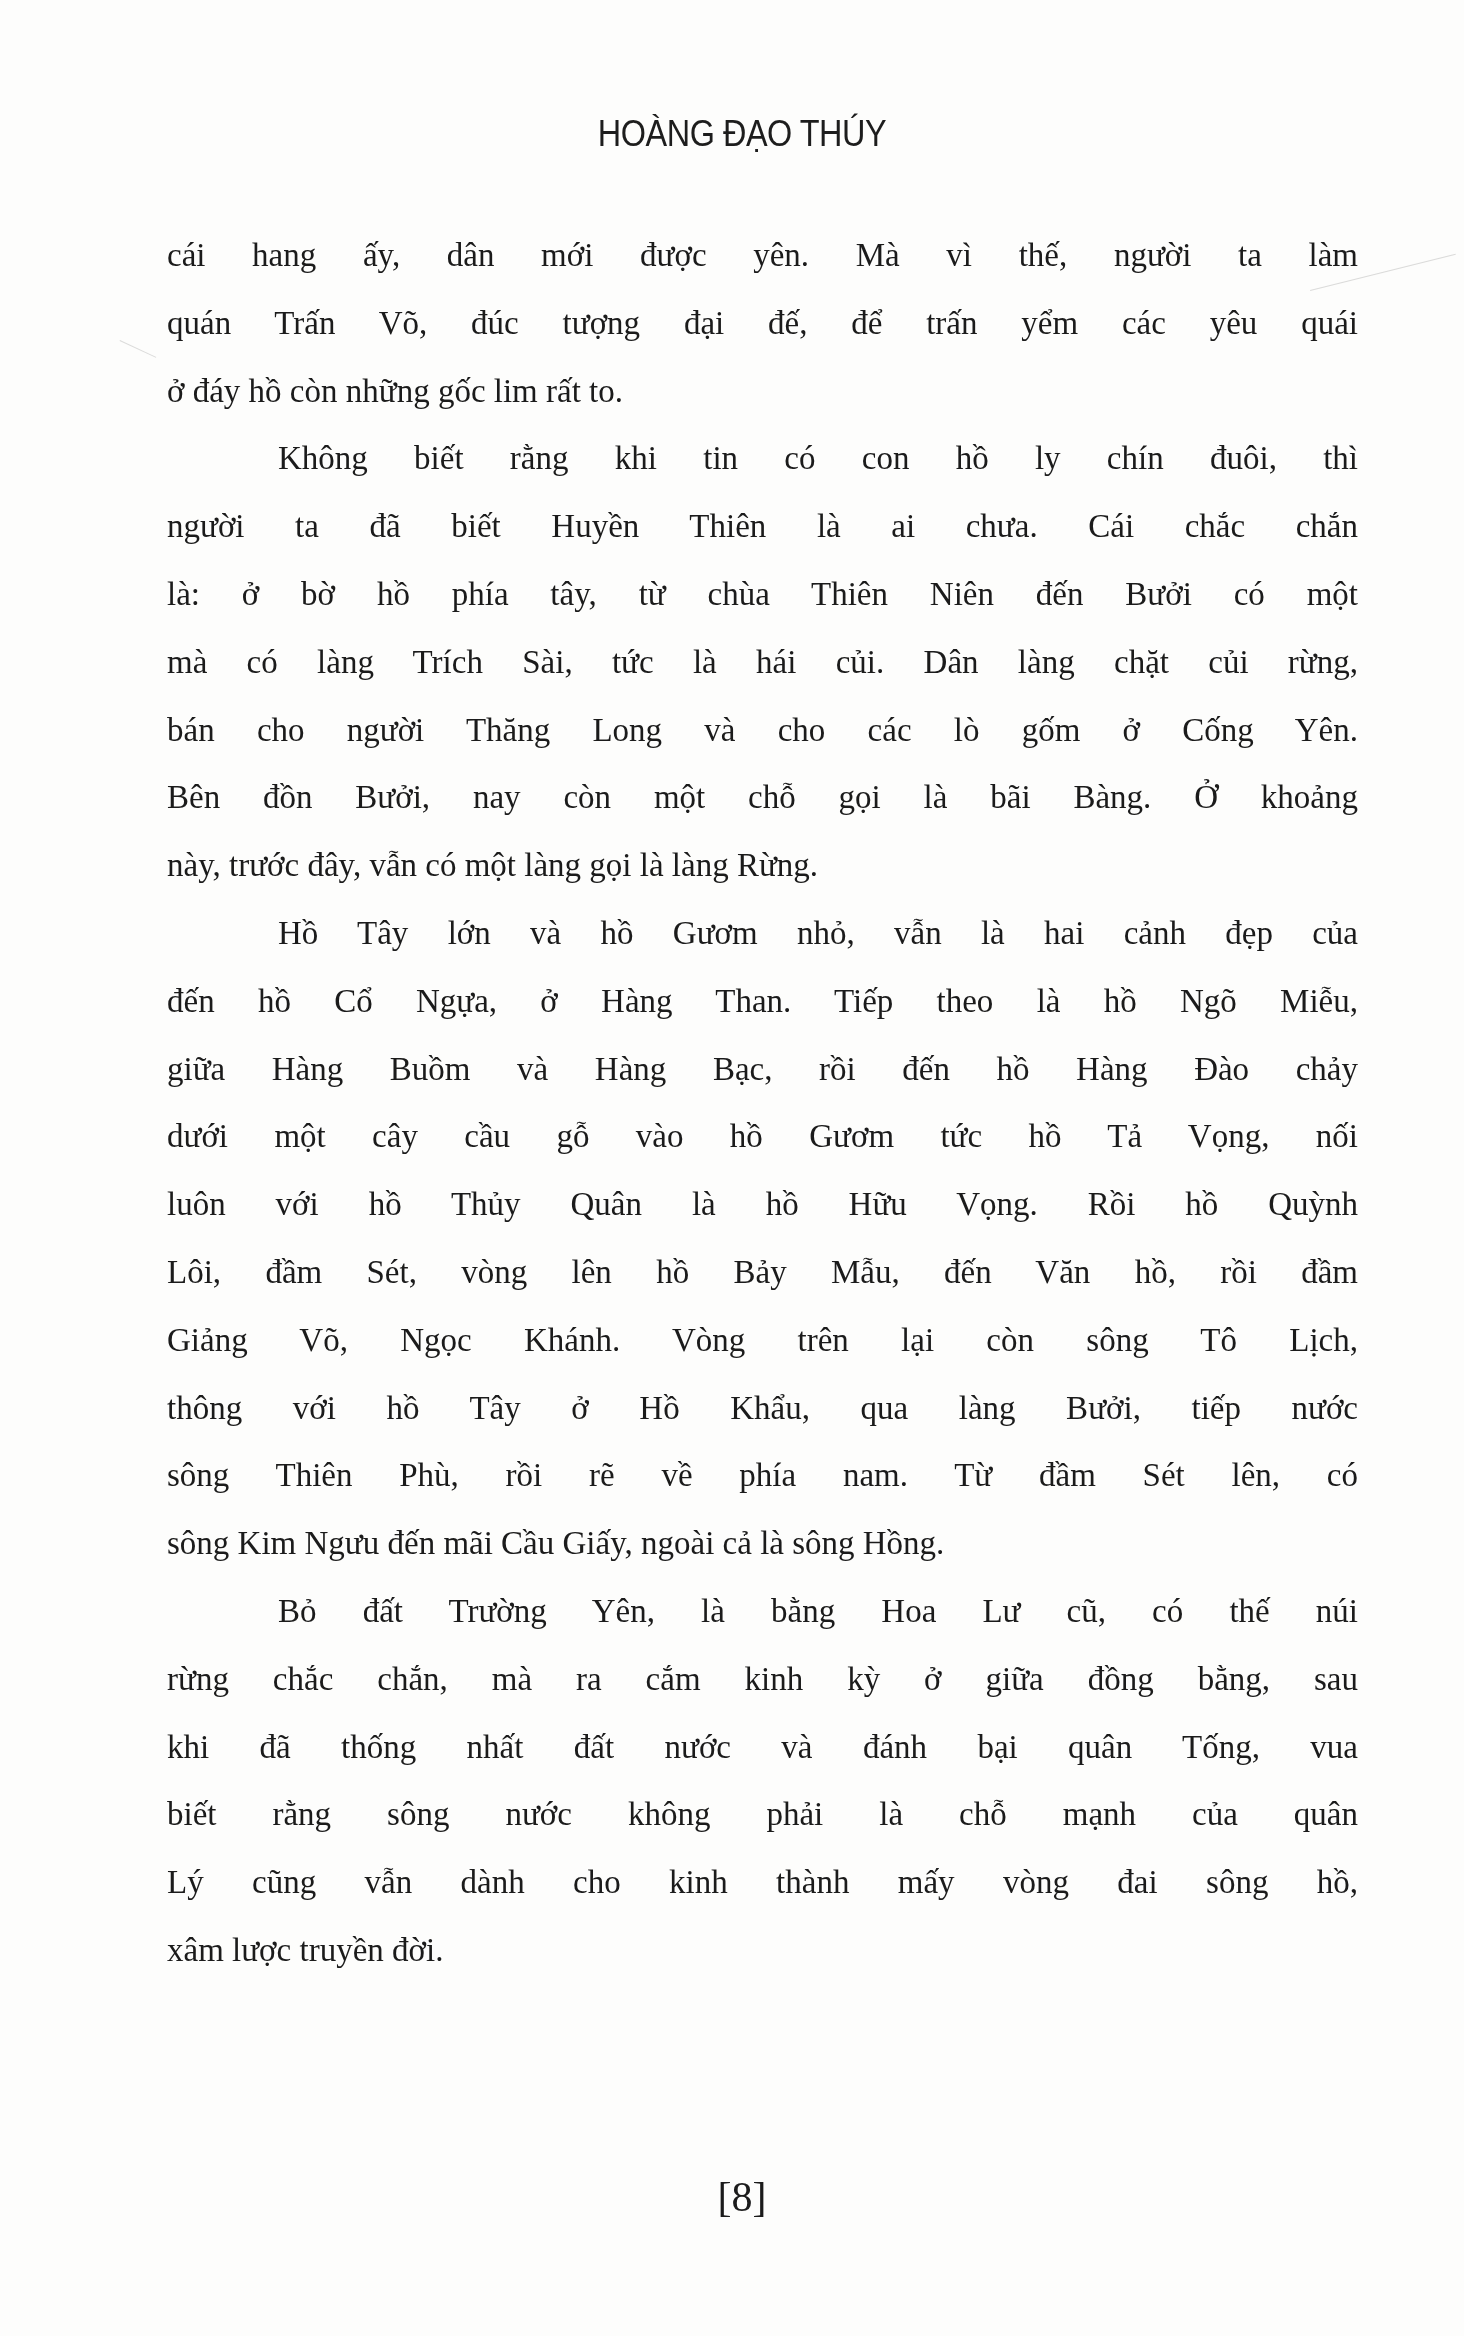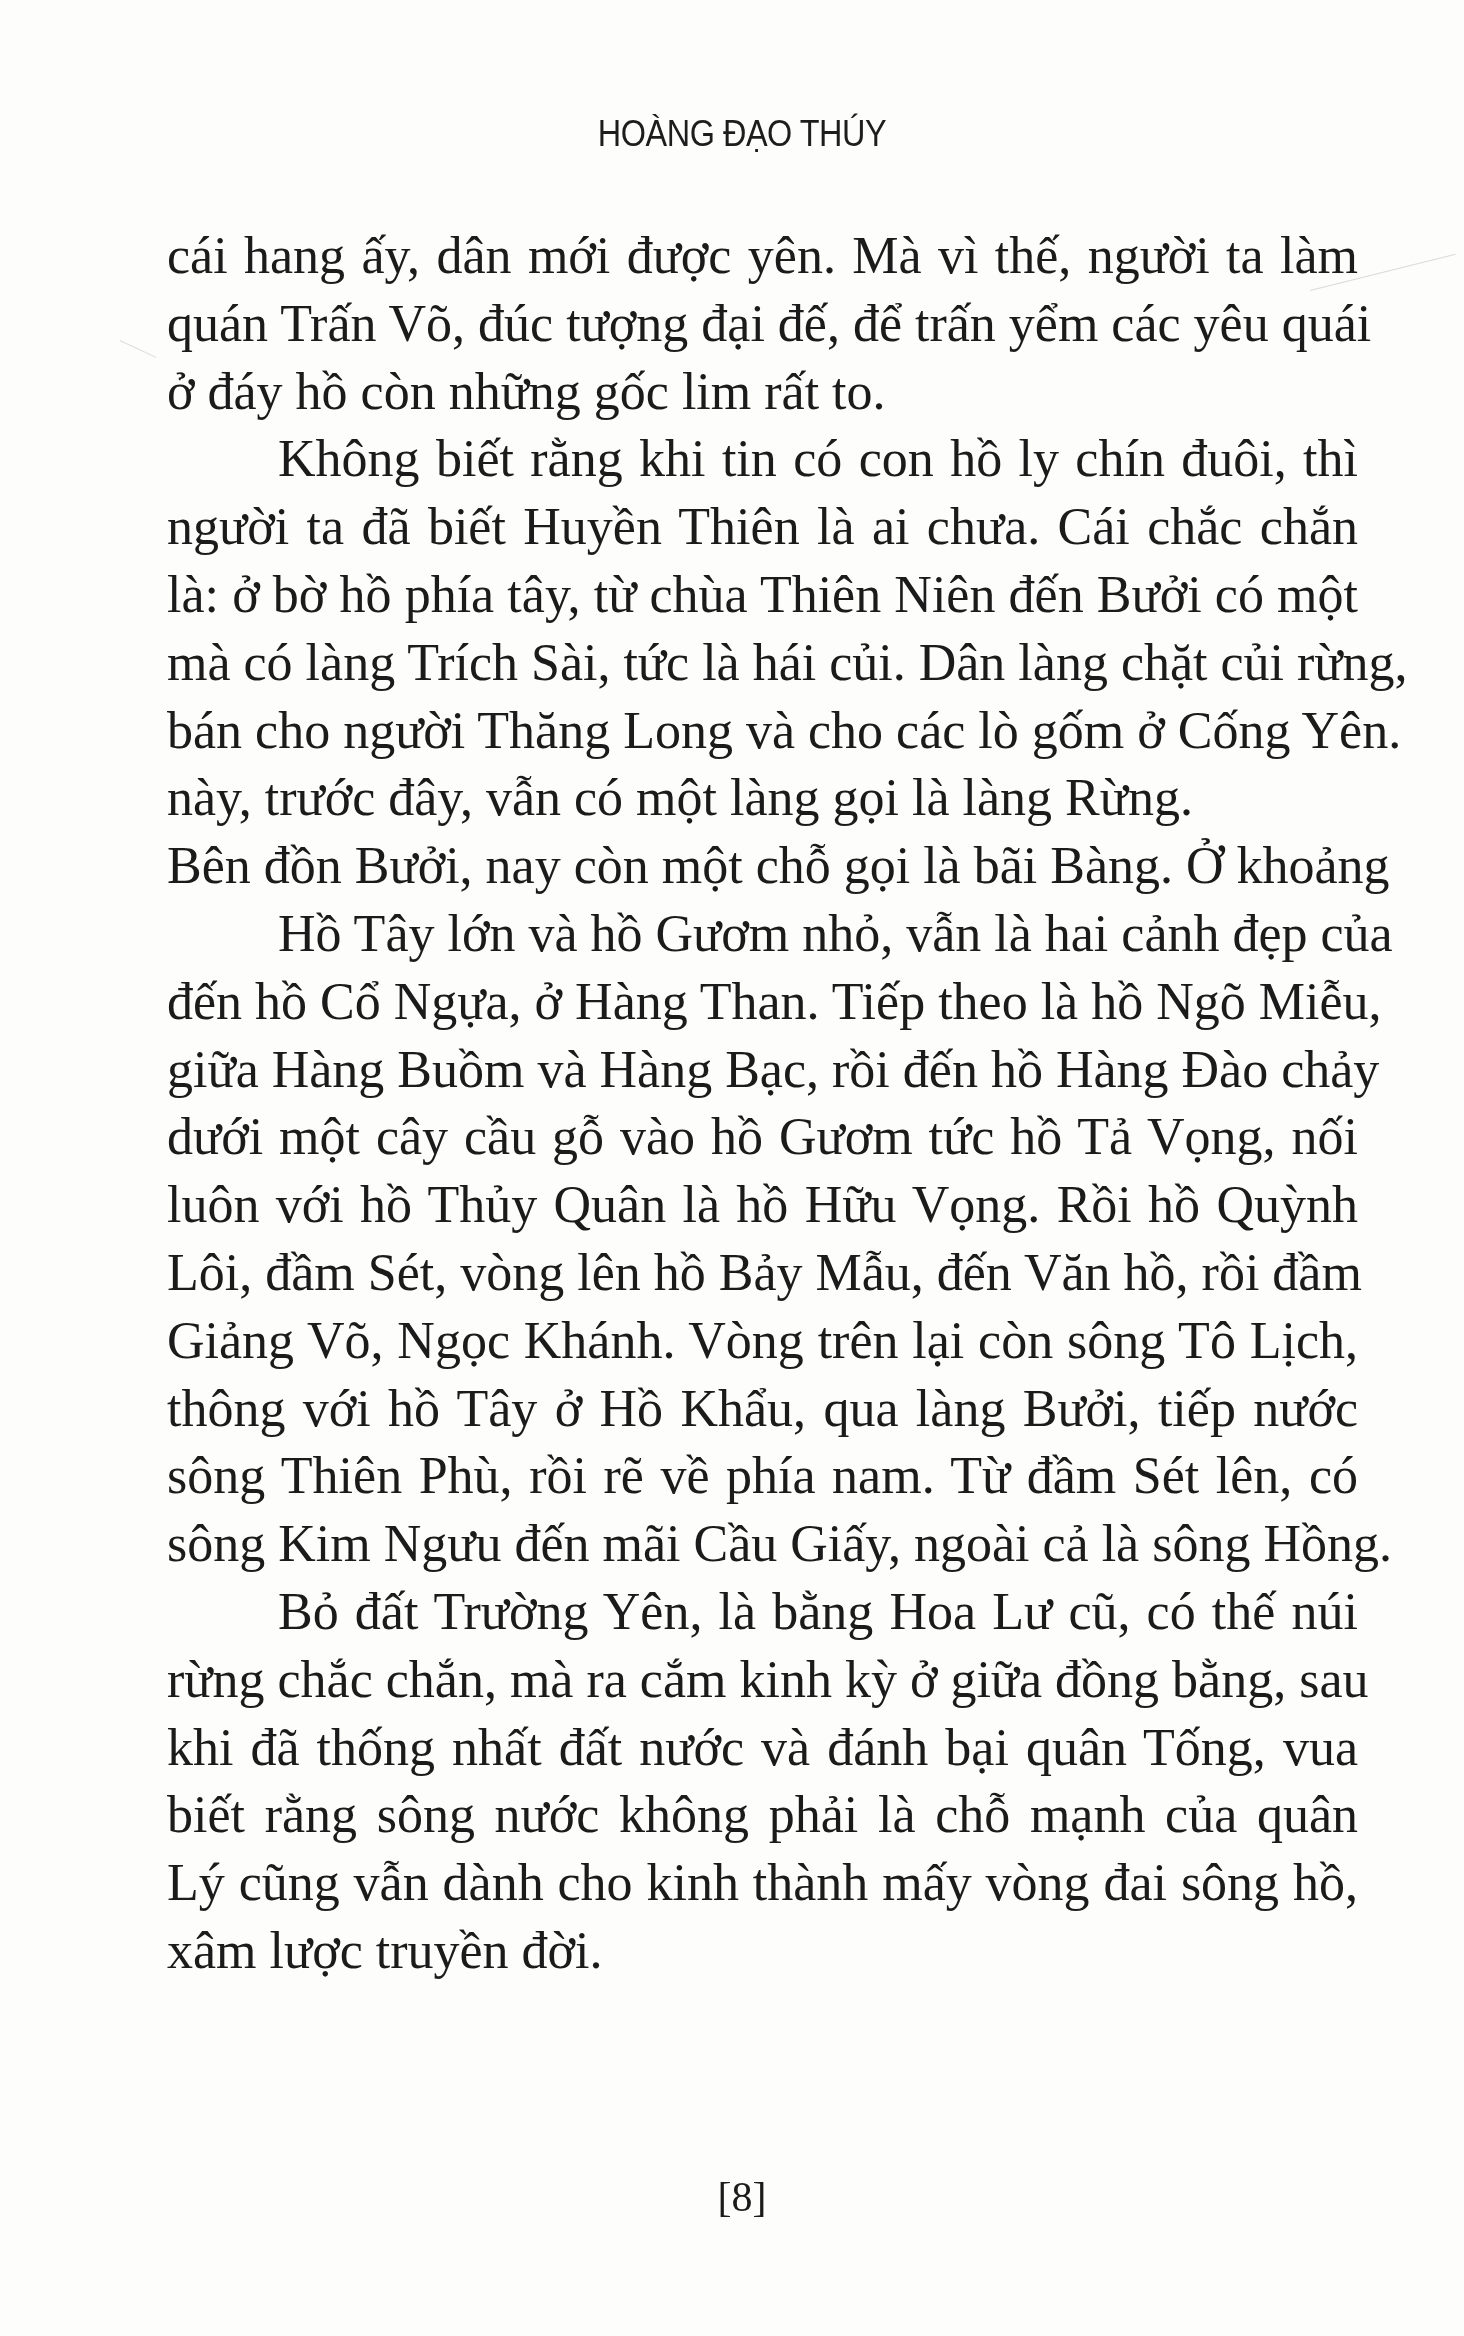--- a/index.html
+++ b/index.html
@@ -35,21 +35,21 @@
     transform: scaleX(0.9);
     transform-origin: 50% 50%;
     color: #1d1d1d;
   }
   .body-text {
     position: absolute;
     left: 157px;
     top: 222px;
     width: 1191px;
     font-family: "Liberation Serif", "DejaVu Serif", serif;
-    font-size: 52px;
+    font-size: 33px;
     line-height: 67.8px;
     color: #1b1b1b;
   }
   .line {
     display: block;
     height: 67.8px;
     white-space: nowrap;
     text-align: justify;
     text-align-last: justify;
     overflow: visible;
@@ -96,22 +96,22 @@
       <span class="line">quán Trấn Võ, đúc tượng đại đế, để trấn yểm các yêu quái</span>
       <span class="line last">ở đáy hồ còn những gốc lim rất to.</span>
     </div>
 
     <div class="paragraph">
       <span class="line indent">Không biết rằng khi tin có con hồ ly chín đuôi, thì</span>
       <span class="line">người ta đã biết Huyền Thiên là ai chưa. Cái chắc chắn</span>
       <span class="line">là: ở bờ hồ phía tây, từ chùa Thiên Niên đến Bưởi có một</span>
       <span class="line">mà có làng Trích Sài, tức là hái củi. Dân làng chặt củi rừng,</span>
       <span class="line">bán cho người Thăng Long và cho các lò gốm ở Cống Yên.</span>
+      <span class="line">Bên đồn Bưởi, nay còn một chỗ gọi là bãi Bàng. Ở khoảng</span>
       <span class="line last">này, trước đây, vẫn có một làng gọi là làng Rừng.</span>
-      <span class="line">Bên đồn Bưởi, nay còn một chỗ gọi là bãi Bàng. Ở khoảng</span>
     </div>
 
     <div class="paragraph">
       <span class="line indent">Hồ Tây lớn và hồ Gươm nhỏ, vẫn là hai cảnh đẹp của</span>
       <span class="line">đến hồ Cổ Ngựa, ở Hàng Than. Tiếp theo là hồ Ngõ Miễu,</span>
       <span class="line">giữa Hàng Buồm và Hàng Bạc, rồi đến hồ Hàng Đào chảy</span>
       <span class="line">dưới một cây cầu gỗ vào hồ Gươm tức hồ Tả Vọng, nối</span>
       <span class="line">luôn với hồ Thủy Quân là hồ Hữu Vọng. Rồi hồ Quỳnh</span>
       <span class="line">Lôi, đầm Sét, vòng lên hồ Bảy Mẫu, đến Văn hồ, rồi đầm</span>
       <span class="line">Giảng Võ, Ngọc Khánh. Vòng trên lại còn sông Tô Lịch,</span>

